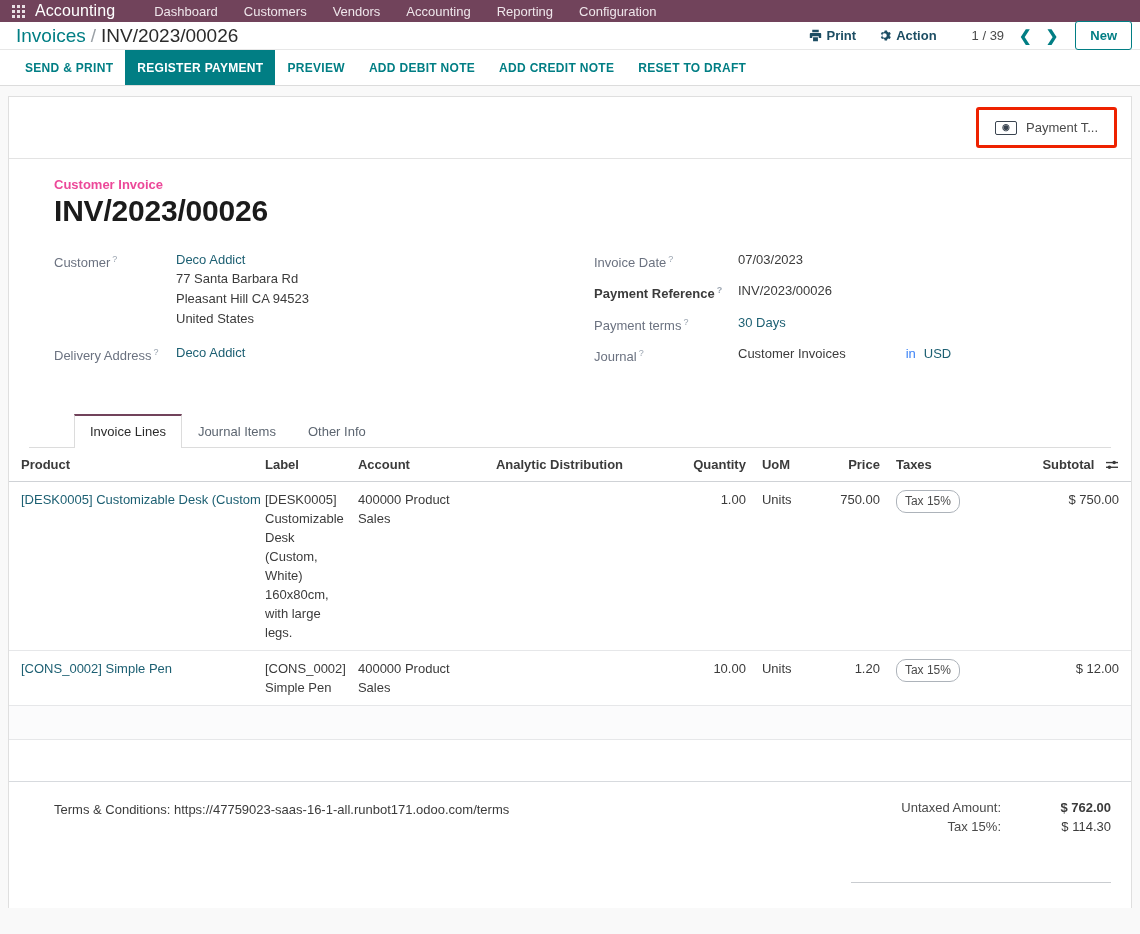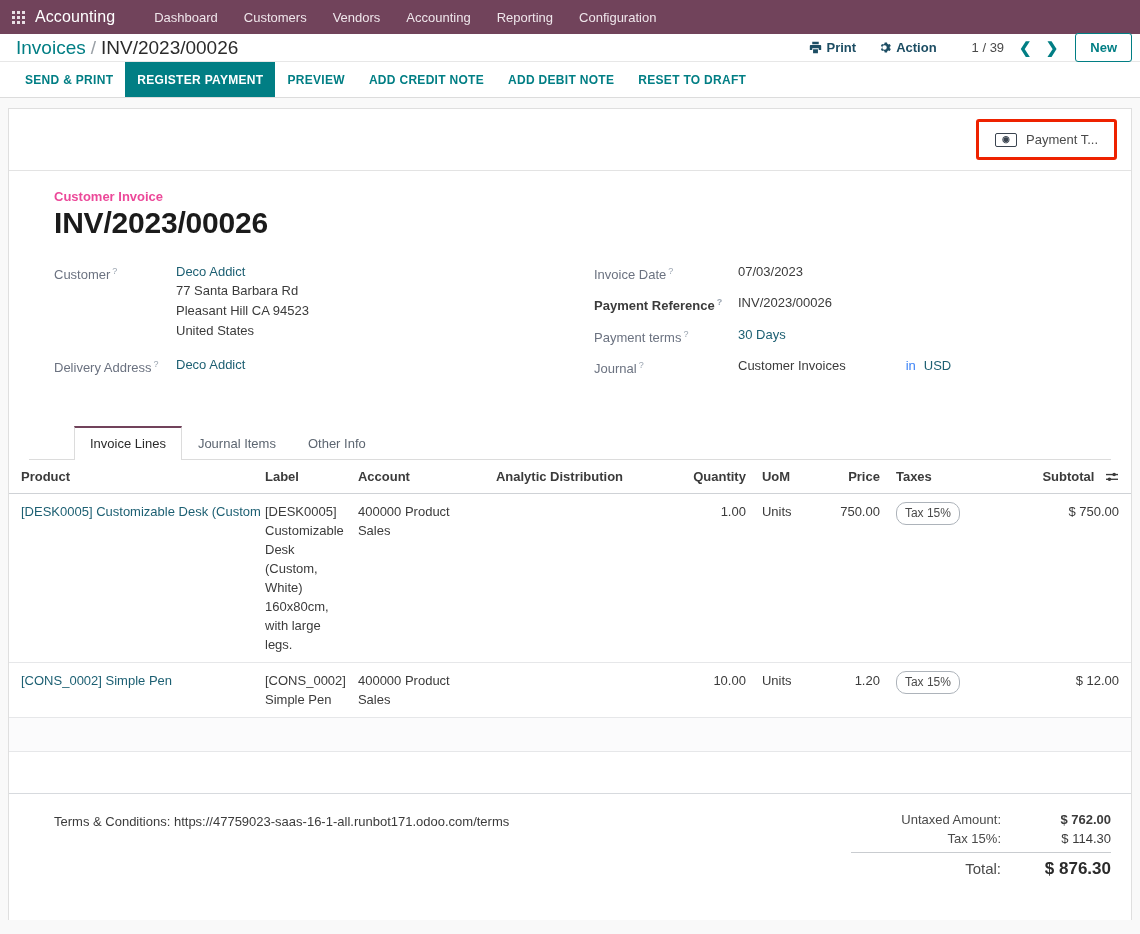--- a/index.html
+++ b/index.html
@@ -8,21 +8,21 @@
     width: 1140px; height: 934px;
     overflow: hidden;
     background: #f9f9f9;
     font-family: "Liberation Sans", sans-serif;
     font-size: 13px;
     color: #374151;
   }
 
   
   .navbar {
-    height: 34px;
+    height: 22px;
     background: #71435b;
     display: flex;
     align-items: center;
     padding: 0 0 0 8px;
     color: #ffffff;
   }
   .apps-grid {
     display: grid;
     grid-template-columns: repeat(3, 3px);
     grid-template-rows: repeat(3, 3px);
@@ -337,22 +337,22 @@
     <span class="pg-arrow">❮</span>
     <span class="pg-arrow">❯</span>
     <button class="btn-new">New</button>
   </div>
 </div>
 
 <div class="cp-bottom">
   <div class="sbtn">SEND &amp; PRINT</div>
   <div class="sbtn active">REGISTER PAYMENT</div>
   <div class="sbtn">PREVIEW</div>
+  <div class="sbtn">ADD DEBIT NOTE</div>
   <div class="sbtn">ADD CREDIT NOTE</div>
-  <div class="sbtn">ADD DEBIT NOTE</div>
   <div class="sbtn">RESET TO DRAFT</div>
 
 </div>
 
 <div class="scroll-area">
   <div class="sheet">
 
     <div class="sb-bar">
       <div class="sb-highlight">
         <div class="smart-btn">
@@ -495,24 +495,20 @@
       <div class="terms">Terms &amp; Conditions: https://47759023-saas-16-1-all.runbot171.odoo.com/terms</div>
       <div class="totals">
         <div class="trow">
           <div class="tlabel">Untaxed Amount:</div>
           <div class="tval b">$ 762.00</div>
         </div>
         <div class="trow">
           <div class="tlabel">Tax 15%:</div>
           <div class="tval">$ 114.30</div>
         </div>
-        <div class="trow total">
-          <div class="tlabel">Total:</div>
-          <div class="tval">$ 876.30</div>
-        </div>
         <div class="trow due">
           
           
         </div>
       </div>
     </div>
 
   </div>
 </div>
 

